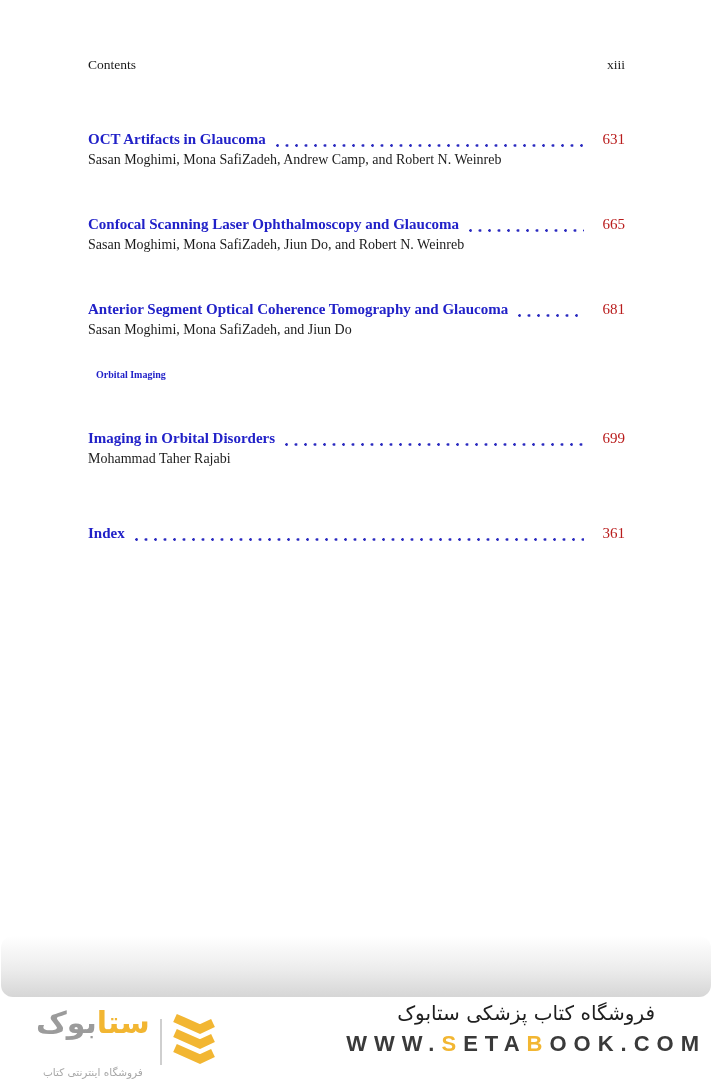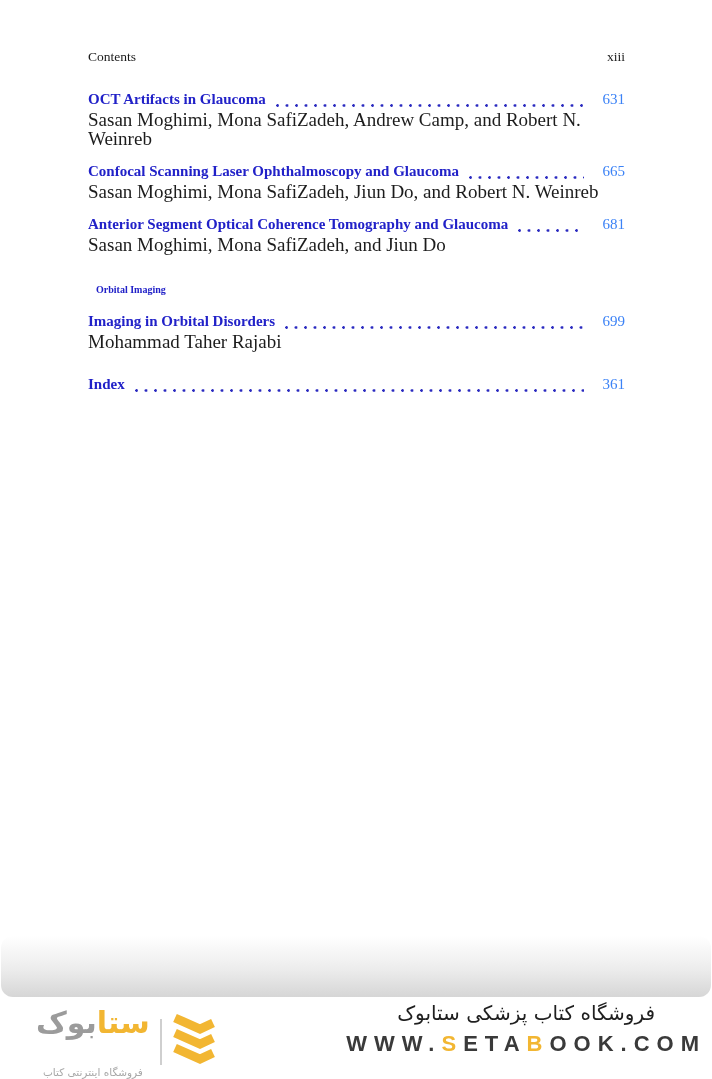--- a/index.html
+++ b/index.html
@@ -2,37 +2,37 @@
 <html><head>
 <meta charset="utf-8">
 <style>
   html,body { margin:0; padding:0; background:#ffffff; }
   .screen {
     position:relative; width:712px; height:1079px;
     background:#ffffff; overflow:hidden;
     font-family:"Liberation Serif", serif;
   }
   
-  .content { position:absolute; left:88px; top:49px; width:537px; }
+  .content { position:absolute; left:88px; top:57px; width:537px; }
   .header-row {
     display:flex; justify-content:space-between; align-items:baseline;
     font-size:13.5px; color:#1b1b1b; margin-bottom:25px; line-height:16px;
   }
   .toc-entry { margin-bottom:14px; }
   .title-row {
     display:flex; align-items:baseline;
     font-size:15px; font-weight:bold; color:#2121c8; line-height:19px;gap:8px;
   }
   .dots {
     flex:1; align-self:flex-end; height:5px; margin:0 3px 2px 2px;
     background-image: radial-gradient(circle at 1.5px 1.5px, #2a2ac0 1.15px, rgba(0,0,0,0) 1.55px);
     background-size: 9.5px 3px; background-repeat: repeat-x; background-position: 0 100%;
   }
-  .pg { font-weight:normal; font-size:15px; color:#3b82f6; min-width:30px; text-align:right; }
-  .authors { font-size:19px; color:#1c1c1c; line-height:19px; margin-top:1px; }
+  .pg { font-weight:normal; font-size:15px; color:#b91c1c; min-width:30px; text-align:right;margin-top:32px; }
+  .authors { font-size:14px; color:#1c1c1c; line-height:19px; margin-top:1px; }
   .section-heading {
     font-size:10px; font-weight:bold; color:#2121c8; line-height:19px;
     margin:26px 0 13px 8px;
   }
   .index-entry { margin-top:24px; }
   
   .page-shadow-band {
     position:absolute; left:1px; right:1px; top:936px; height:61px;
     border-radius:12px;
     background: linear-gradient(180deg, rgba(216,216,216,0) 0%, rgba(213,213,213,0.45) 55%, #d6d6d6 100%);

